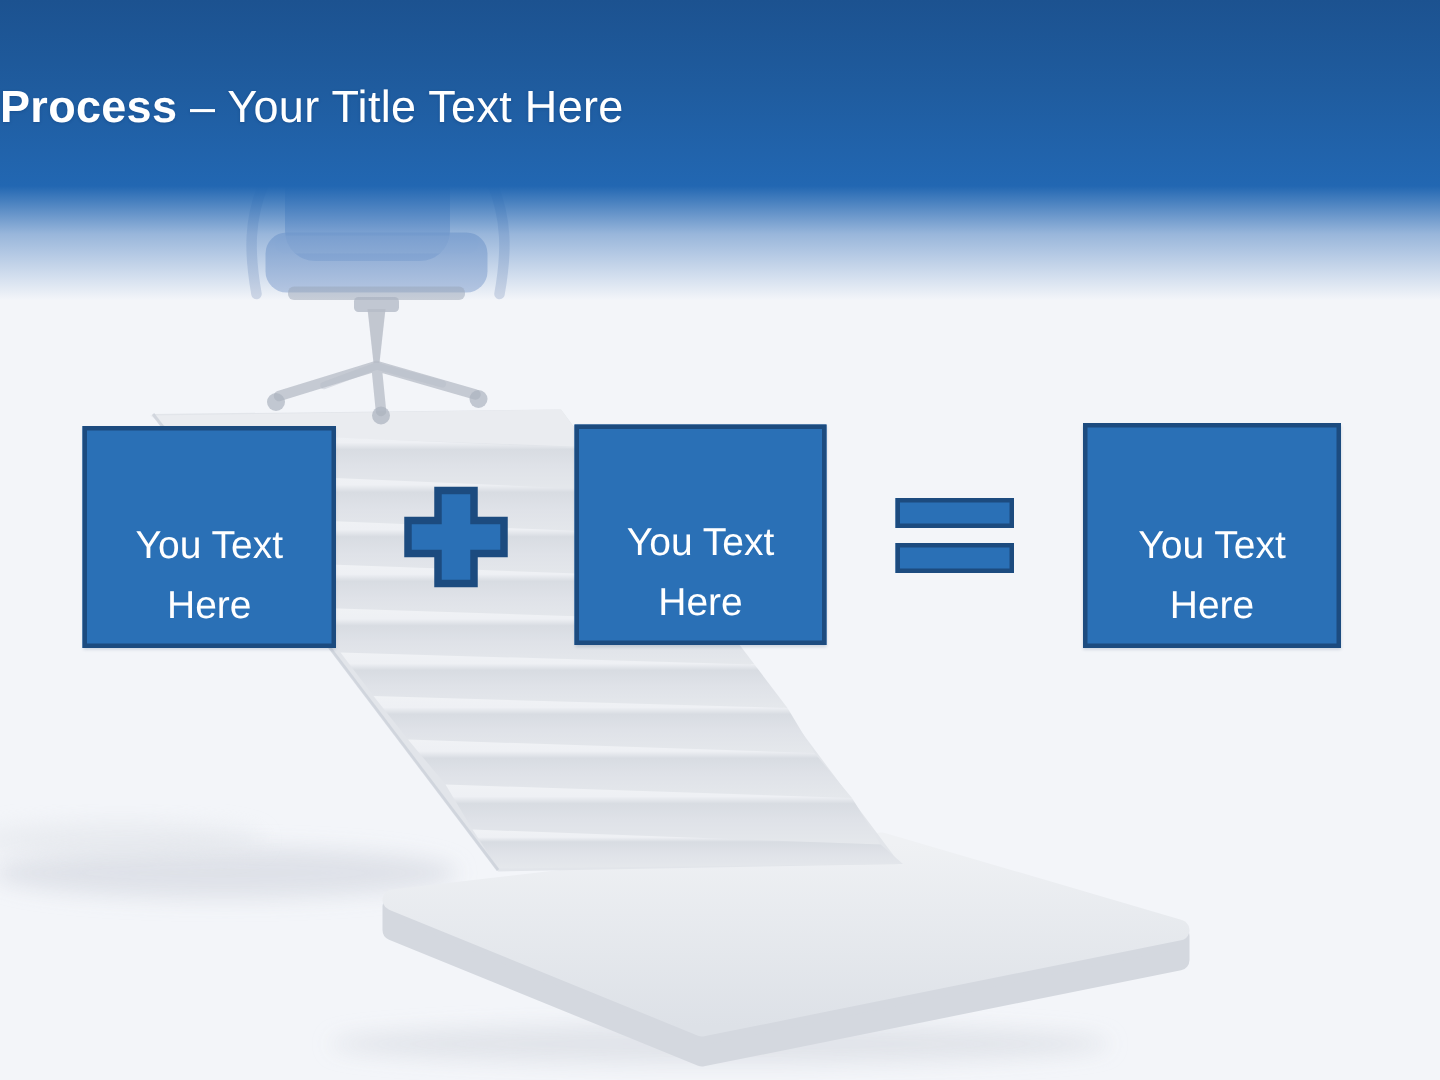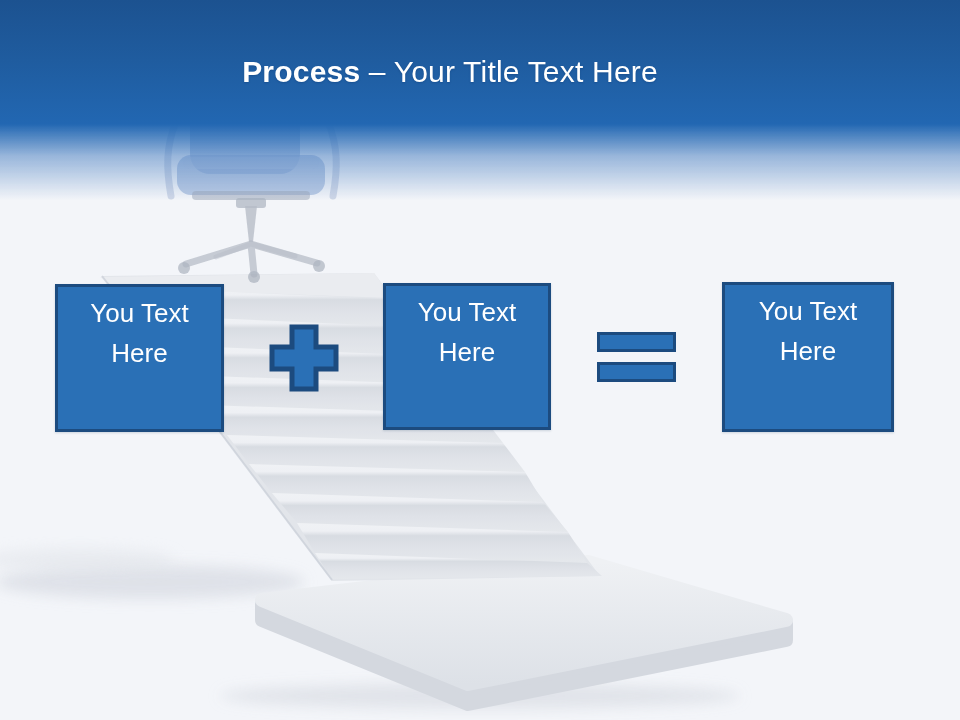--- a/index.html
+++ b/index.html
@@ -16,31 +16,31 @@
     position:absolute;left:0;top:0;width:960px;height:200px;z-index:2;
     background:linear-gradient(180deg,
       #1c5290 0%,
       #1f5c9f 30%,
       #2267b2 62%,
       rgba(78,130,194,0.55) 78%,
       rgba(243,245,249,0) 100%);
   }
   .slide-title{
     position:absolute;left:0;top:54px;width:900px;z-index:3;
-    text-align:center;color:#ffffff;
+    text-align:left;color:#ffffff;
     font-size:30px;line-height:36px;letter-spacing:0.2px;
     text-shadow:0 1px 2px rgba(0,40,90,0.25);
   }
   .slide-title .bold{font-weight:700;}
   .slide-title .rest{font-weight:400;}
   .txt-box{
     position:absolute;z-index:4;box-sizing:border-box;
     background:#2a70b6;border:3px solid #1c4b7f;
     color:#ffffff;font-size:26px;line-height:40px;text-align:center;
-    display:flex;align-items:flex-start;justify-content:center;
+    display:flex;align-items:flex-end;justify-content:center;
     padding:6px 28px;
     box-shadow:0 1px 2px rgba(30,60,100,0.18);
   }
   .box-1{left:55px;top:284px;width:169px;height:148px;}
   .box-2{left:383px;top:283px;width:168px;height:147px;}
   .box-3{left:722px;top:282px;width:172px;height:150px;}
   .plus-wrap{position:absolute;left:269px;top:324px;width:70px;height:68px;z-index:4;}
   .equals-wrap{position:absolute;left:597px;top:332px;width:79px;z-index:4;}
   .equals-bar{
     box-sizing:border-box;width:79px;height:20px;

